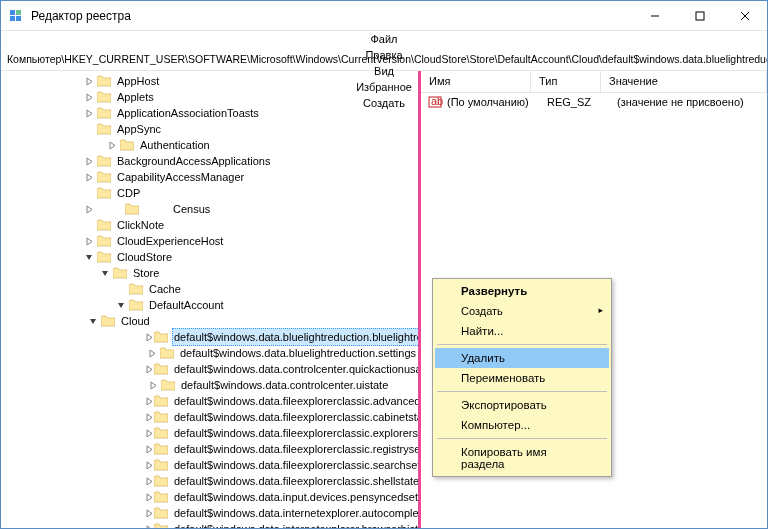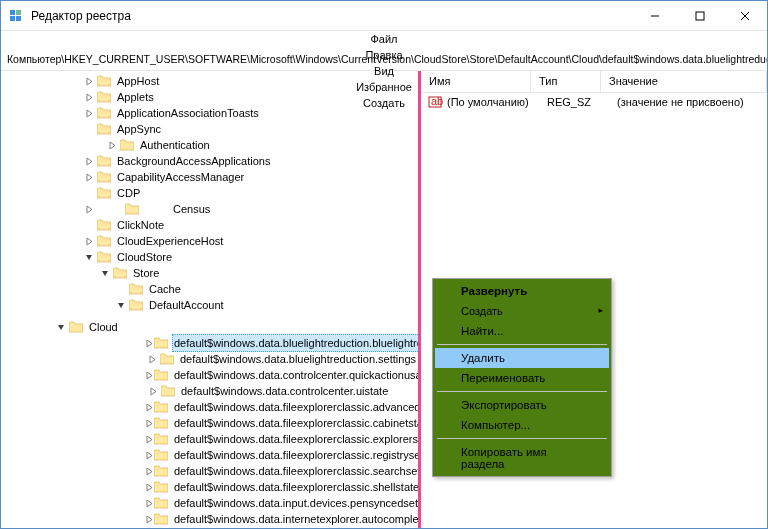--- a/index.html
+++ b/index.html
@@ -27,21 +27,21 @@
 .rheader { display: flex; height: 22px; border-bottom: 1px solid #e5e5e5; }
 .rheader div { padding: 4px 8px; border-right: 1px solid #e5e5e5; font-size: 11px; color: #000; }
 .rheader .c1 { width: 110px; }
 .rheader .c2 { width: 70px; }
 .rheader .c3 { flex: 1; }
 .rrow { display: flex; height: 18px; align-items: center; }
 .rrow .ricon { width: 16px; height: 16px; margin: 0 4px 0 6px; }
 .rrow .c1 { width: 100px; }
 .rrow .c2 { width: 70px; }
 .rrow .c3 { flex: 1; }
-.ctxmenu { position: absolute; background: #4d7c0f; border: 1px solid #a0a0a0; box-shadow: 2px 2px 4px rgba(0,0,0,0.25); width: 180px; padding: 2px; z-index: 10; }
+.ctxmenu { position: absolute; background: #fef9c3; border: 1px solid #a0a0a0; box-shadow: 2px 2px 4px rgba(0,0,0,0.25); width: 180px; padding: 2px; z-index: 10; }
 .ctxmenu .mitem { padding: 4px 20px 4px 26px; font-size: 11.5px; cursor: default; position: relative; }
 .ctxmenu .mitem.highlighted { background: #91c9f7; }
 .ctxmenu .mitem.bold { font-weight: bold; }
 .ctxmenu .sep { height: 1px; background: #c0c0c0; margin: 3px 2px; }
 .ctxmenu .mitem .arrow { position: absolute; right: 6px; top: 4px; font-size: 9px; }
 svg.folder-svg { width: 14px; height: 12px; }
 </style>
 </head>
 <body>
 
@@ -230,21 +230,21 @@
           <span class="toggle">
             <svg width="9" height="9">
               <path d="M1 2 L7 2 L4 7 Z" fill="#404040"></path>
             </svg>
           </span>
           <span class="folder"><svg class="folder-svg" viewBox="0 0 14 12">
               <path d="M0 2 L0 11 L14 11 L14 3 L6 3 L5 1 L1 1 Z" fill="#ffe9a2" stroke="#d9b659" stroke-width="0.7"></path>
             </svg></span>
           <span class="label">DefaultAccount</span>
         </div>
-        <div class="node" style="padding-left: 52px; margin-top: 6px;">
+        <div class="node" style="padding-left: 84px;">
           <span class="toggle">
             <svg width="9" height="9">
               <path d="M1 2 L7 2 L4 7 Z" fill="#404040"></path>
             </svg>
           </span>
           <span class="folder"><svg class="folder-svg" viewBox="0 0 14 12">
               <path d="M0 2 L0 11 L14 11 L14 3 L6 3 L5 1 L1 1 Z" fill="#ffe9a2" stroke="#d9b659" stroke-width="0.7"></path>
             </svg></span>
           <span class="label">Cloud</span>
         </div>

